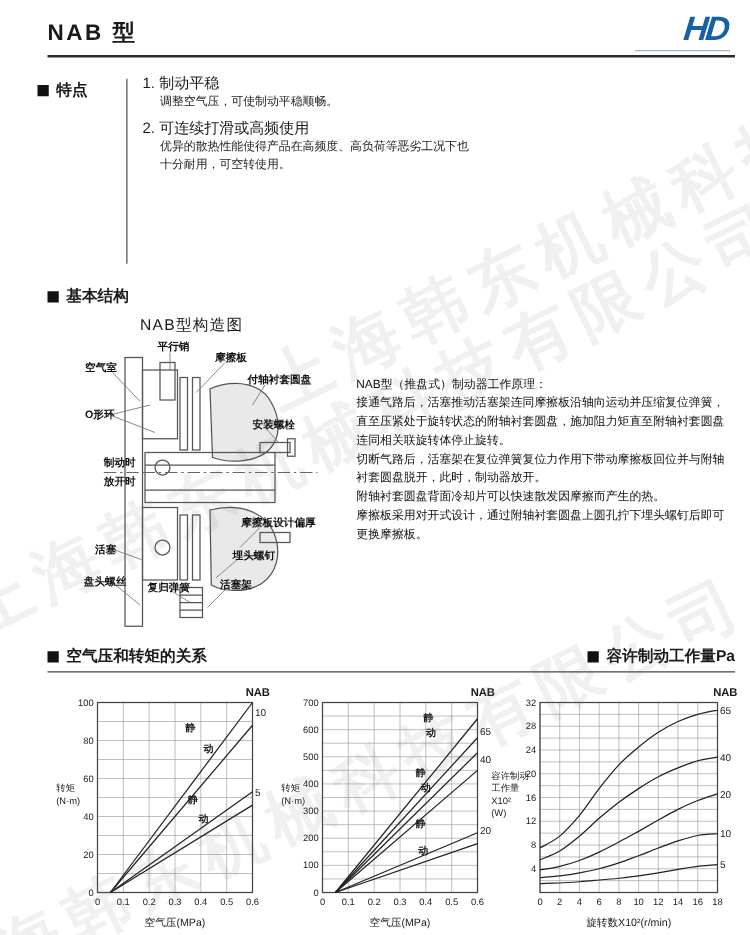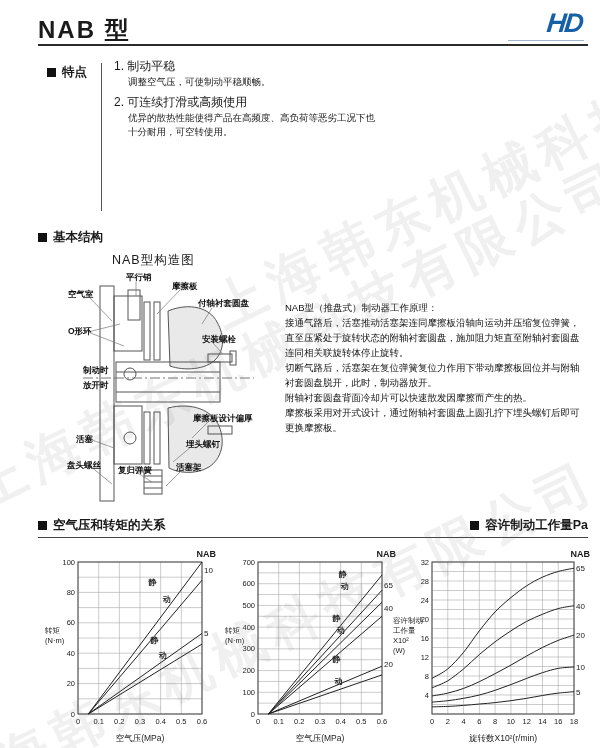--- a/index.html
+++ b/index.html
@@ -1,28 +1,28 @@
 <!DOCTYPE html>
 <html><head>
 <meta charset="utf-8">
 <style>
   html,body{margin:0;padding:0;background:#fff;}
   .page{position:relative;width:600px;height:748px;background:#fff;overflow:hidden;
         font-family:"Liberation Sans","DejaVu Sans",sans-serif;color:#1a1a1a;}
   
-  .hdr-title{position:absolute;left:38px;top:14px;font-size:24px;font-weight:bold;letter-spacing:2px;}
+  .hdr-title{position:absolute;left:38px;top:14px;font-size:18px;font-weight:bold;letter-spacing:2px;}
   .hdr-line{position:absolute;left:38px;top:44px;width:550px;border-top:2px solid #2b2b2b;}
   .logo{position:absolute;right:18px;top:8px;font-size:27px;font-weight:900;font-style:italic;
         color:#1660a8;transform:skewX(-6deg);letter-spacing:-2px;}
   .logo-underline{position:absolute;right:16px;top:40px;width:76px;border-top:1px solid #9fb6cc;}
   
   .sq{display:inline-block;width:9px;height:9px;background:#111;margin-right:6px;vertical-align:-1px;}
   .sec-h{font-size:12.5px;font-weight:bold;}
   
-  .feat-label{position:absolute;left:47px;top:64px;}
+  .feat-label{position:absolute;left:30px;top:64px;}
   .feat-divider{position:absolute;left:101px;top:63px;height:148px;border-left:1.5px solid #555;}
   .feat-list{position:absolute;left:114px;top:59px;width:350px;}
   .feat-item{margin-bottom:7px;}
   .feat-title{font-size:12px;font-weight:normal;line-height:1.3;}
   .feat-desc{font-size:9.5px;line-height:1.45;margin-left:14px;white-space:pre-line;color:#222;}
   
   .struct-label{position:absolute;left:38px;top:229px;}
   .diagram-title{position:absolute;left:112px;top:252px;font-size:12.5px;letter-spacing:1px;}
   .diagram{position:absolute;left:40px;top:266px;width:262px;height:252px;text-align:center;}
   .diagram svg{position:absolute;left:0;top:0;}

